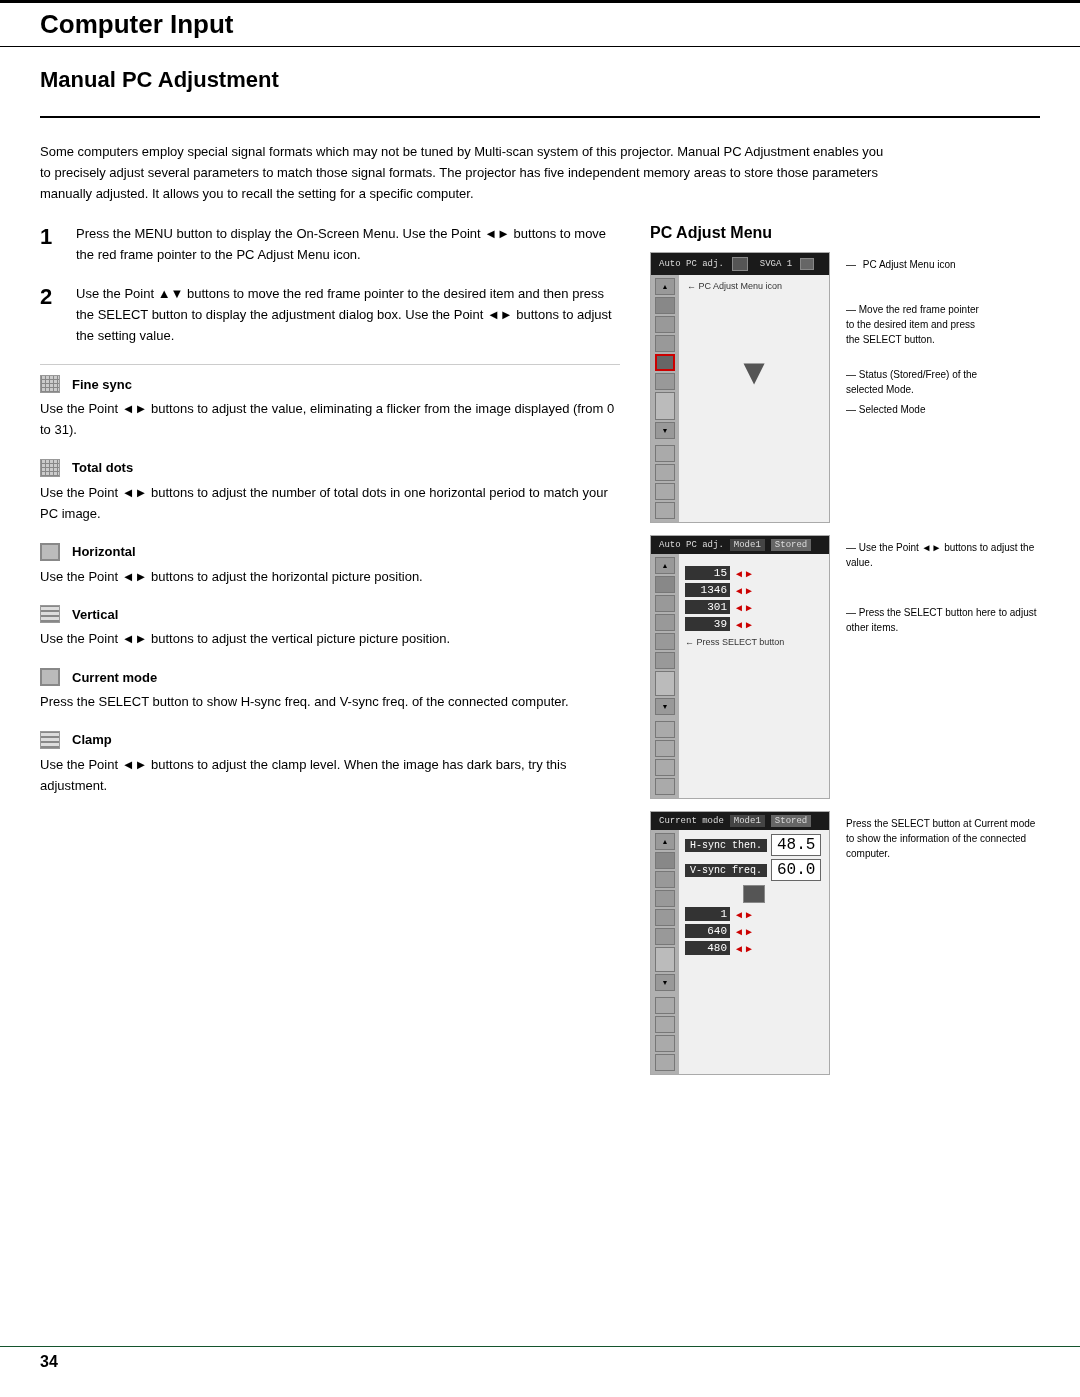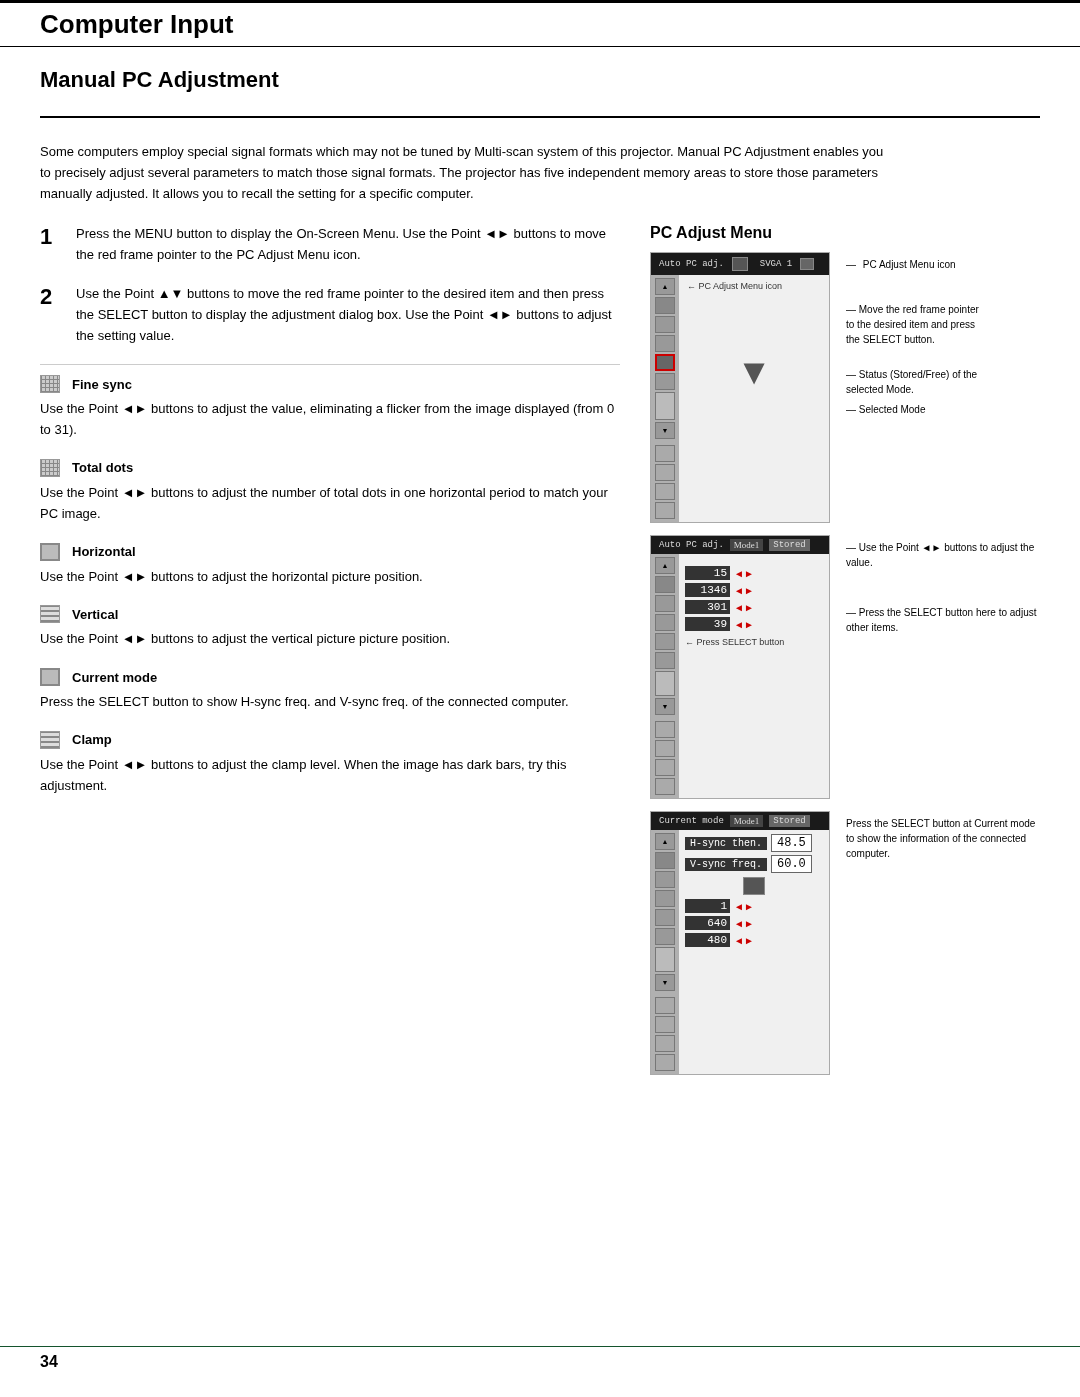--- a/index.html
+++ b/index.html
@@ -141,21 +141,21 @@
       color: #fff;
       font-size: 10px;
       font-family: 'Courier New', monospace;
       padding: 1px 5px;
       min-width: 70px;
       text-align: right;
     }
     .freq-val {
       background: #fff;
       border: 1px solid #666;
-      font-size: 12px;
+      font-size: 16px;
       font-family: 'Courier New', monospace;
       padding: 1px 5px;
       min-width: 36px;
       text-align: right;
     }
 
     
     .footer {
       position: absolute;
       bottom: 20px;
@@ -299,21 +299,21 @@
       align-items: center;
       padding: 3px 8px;
       font-size: 9px;
       font-family: 'Courier New', monospace;
       gap: 6px;
     }
     .stored-chip {
       padding: 1px 4px;
       font-size: 9px;
     }
-    .stored-chip.mode { background: #444; font-family: Liberation Serif, serif; }
+    .stored-chip.mode { background: #444; }
     .stored-chip.stored { background: #666; }
 
     
     .third-diagram {
       border: 1px solid #aaa;
       background: #f0f0f0;
       margin-bottom: 6px;
     }
   </style>
 </head>

